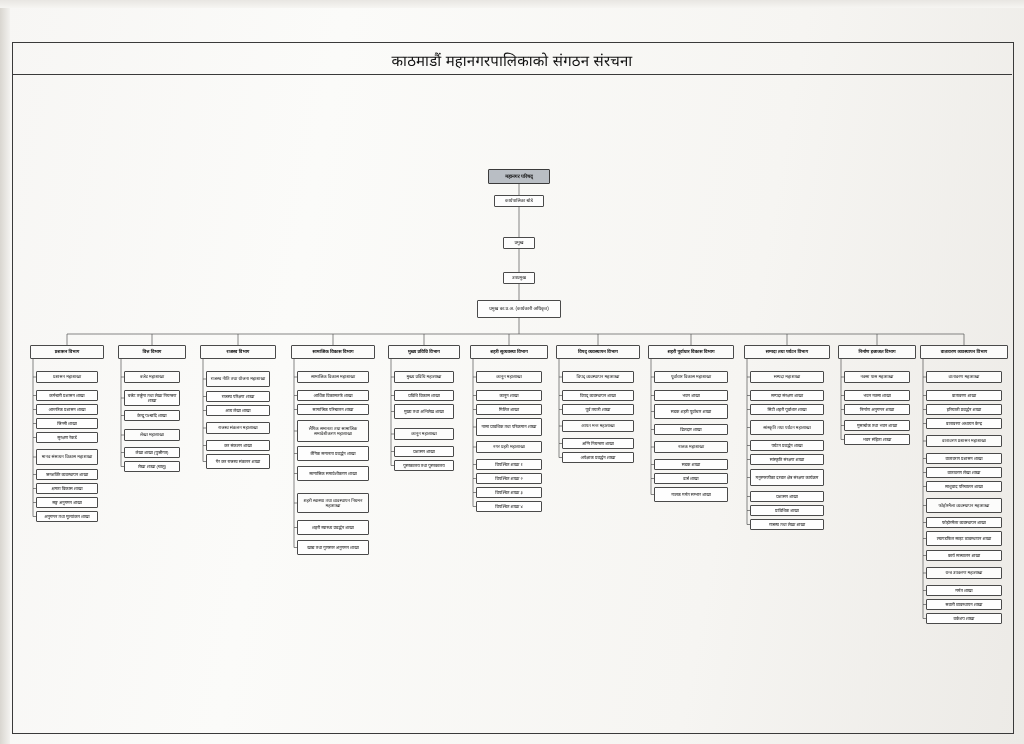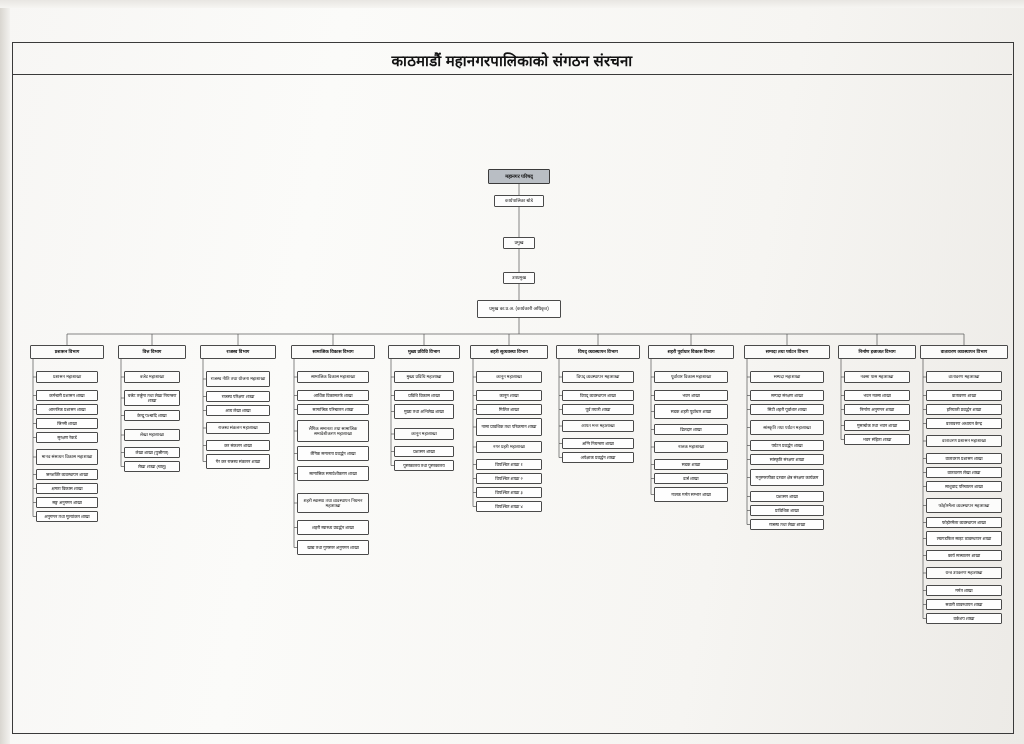--- a/index.html
+++ b/index.html
@@ -25,21 +25,21 @@
     background:linear-gradient(180deg,#e8e6e2,#f6f5f2);
   }
   #border-frame{
     position:absolute;left:12px;top:42px;width:1000px;height:690px;
     border:1px solid #3a3a3a;
     background:transparent;
   }
   #title{
     position:absolute;left:12px;top:50px;width:1000px;
     text-align:center;
-    font-size:15px;font-weight:bold;letter-spacing:.2px;
+    font-size:15px;font-weight:normal;letter-spacing:.2px;
     color:#111;
   }
   #title-rule{
     position:absolute;left:12px;top:74px;width:1000px;height:1px;background:#3a3a3a;
   }
   #canvas{position:absolute;left:0;top:0;width:1024px;height:744px;}
   svg#lines{position:absolute;left:0;top:0;width:1024px;height:744px;pointer-events:none;}
 
   .node{
     position:absolute;

